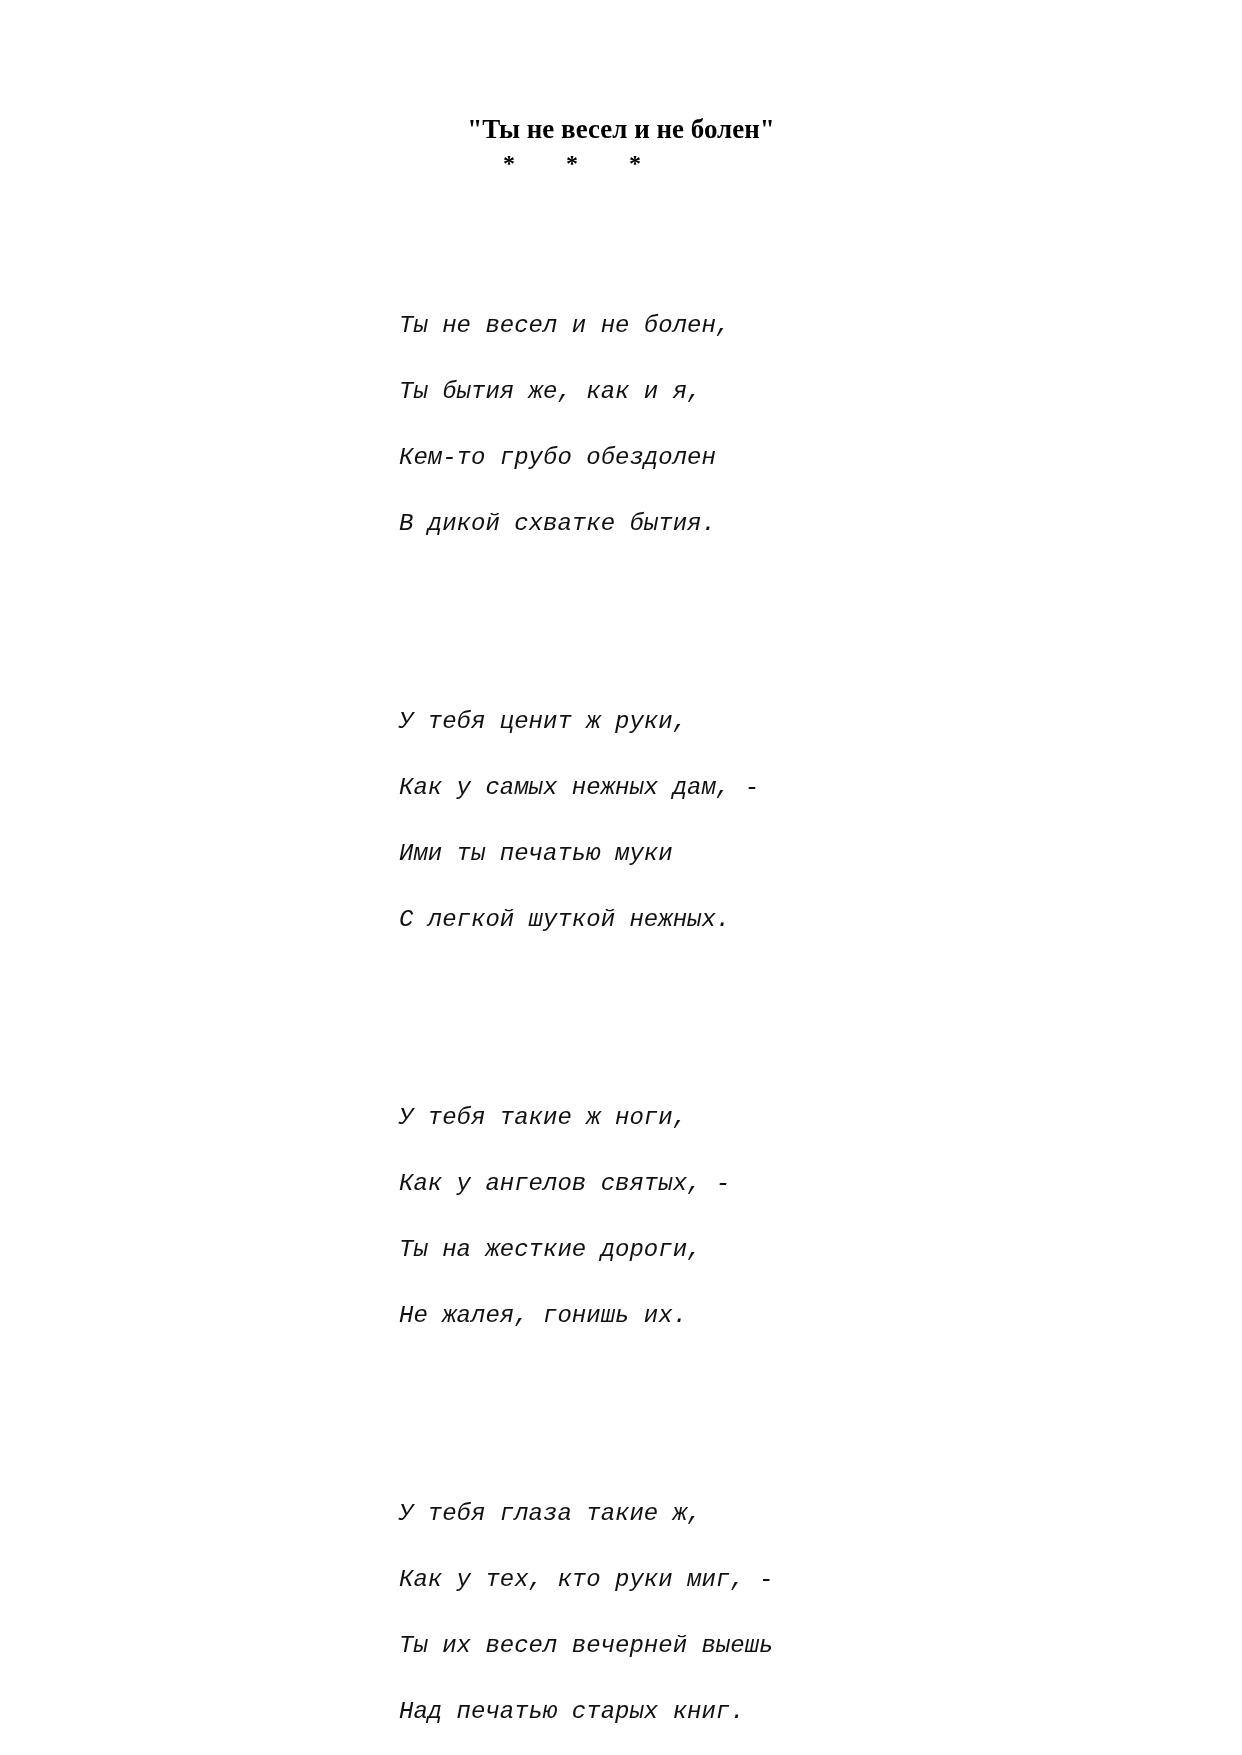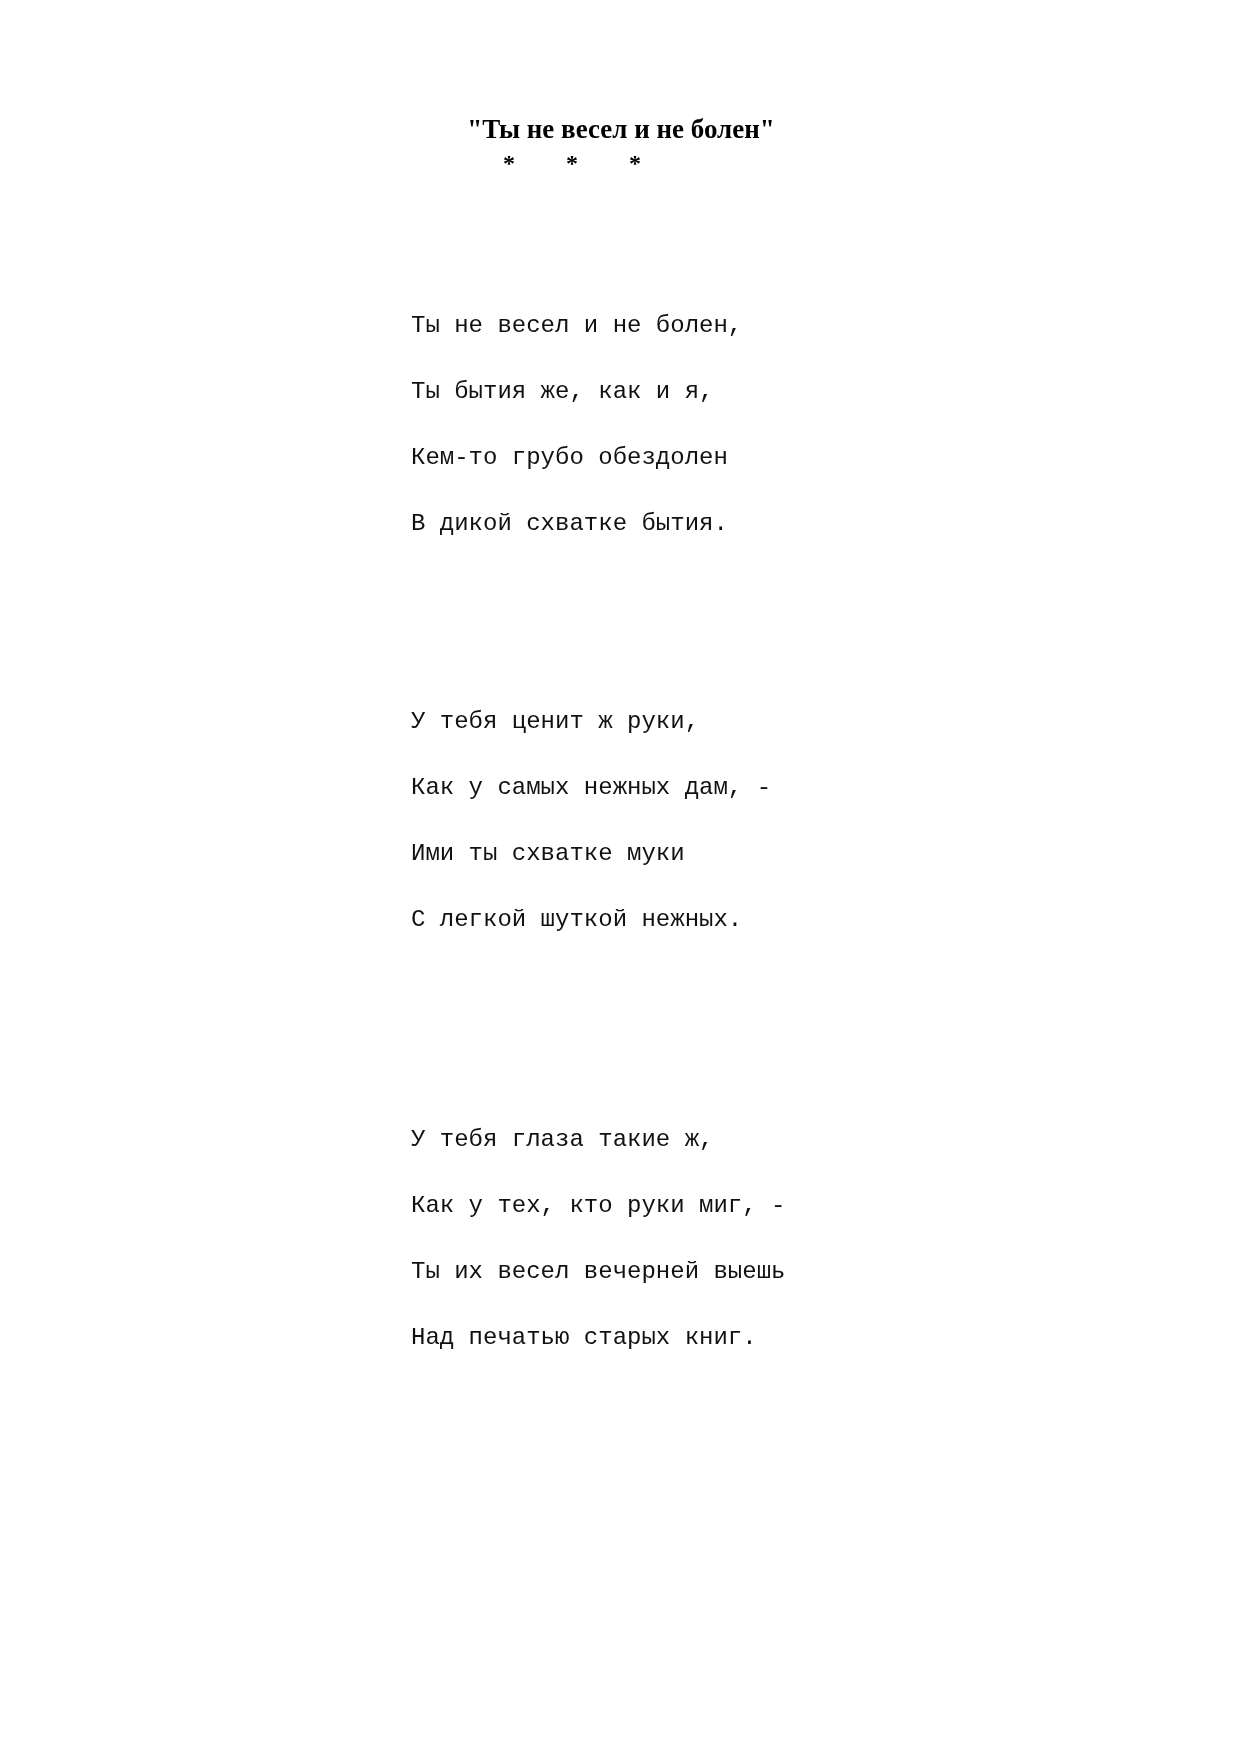--- a/index.html
+++ b/index.html
@@ -43,22 +43,23 @@
     position: absolute;
     top: 205px;
     left: 399px;
     font-family: "Liberation Mono", monospace;
     font-size: 24px;
     line-height: 22px;
     color: #111111;
     white-space: pre;
   }
   .stanza {
-    margin: 0 0 22px 12px;
+    margin: 0 0 22px 0;
     padding: 0;
+    font-style: italic;
   }
   .stanza:last-child {
     margin-bottom: 0;
   }
   .poem-line {
     height: 22px;
   }
 </style>
 </head>
 <body>
@@ -74,24 +75,30 @@
     <div class="stanza">
       <div class="poem-line">Ты не весел и не болен,</div>
       <div class="poem-line">Ты бытия же, как и я,</div>
       <div class="poem-line">Кем-то грубо обездолен</div>
       <div class="poem-line">В дикой схватке бытия.</div>
     </div>
 
     <div class="stanza">
       <div class="poem-line">У тебя ценит ж руки,</div>
       <div class="poem-line">Как у самых нежных дам, -</div>
-      <div class="poem-line">Ими ты схватке муки</div>
+      <div class="poem-line">Ими ты печатью муки</div>
       <div class="poem-line">С легкой шуткой нежных.</div>
     </div>
 
+    <div class="stanza">
+      <div class="poem-line">У тебя такие ж ноги,</div>
+      <div class="poem-line">Как у ангелов святых, -</div>
+      <div class="poem-line">Ты на жесткие дороги,</div>
+      <div class="poem-line">Не жалея, гонишь их.</div>
+    </div>
 
     <div class="stanza">
       <div class="poem-line">У тебя глаза такие ж,</div>
       <div class="poem-line">Как у тех, кто руки миг, -</div>
       <div class="poem-line">Ты их весел вечерней выешь</div>
       <div class="poem-line">Над печатью старых книг.</div>
     </div>
 
     
 

